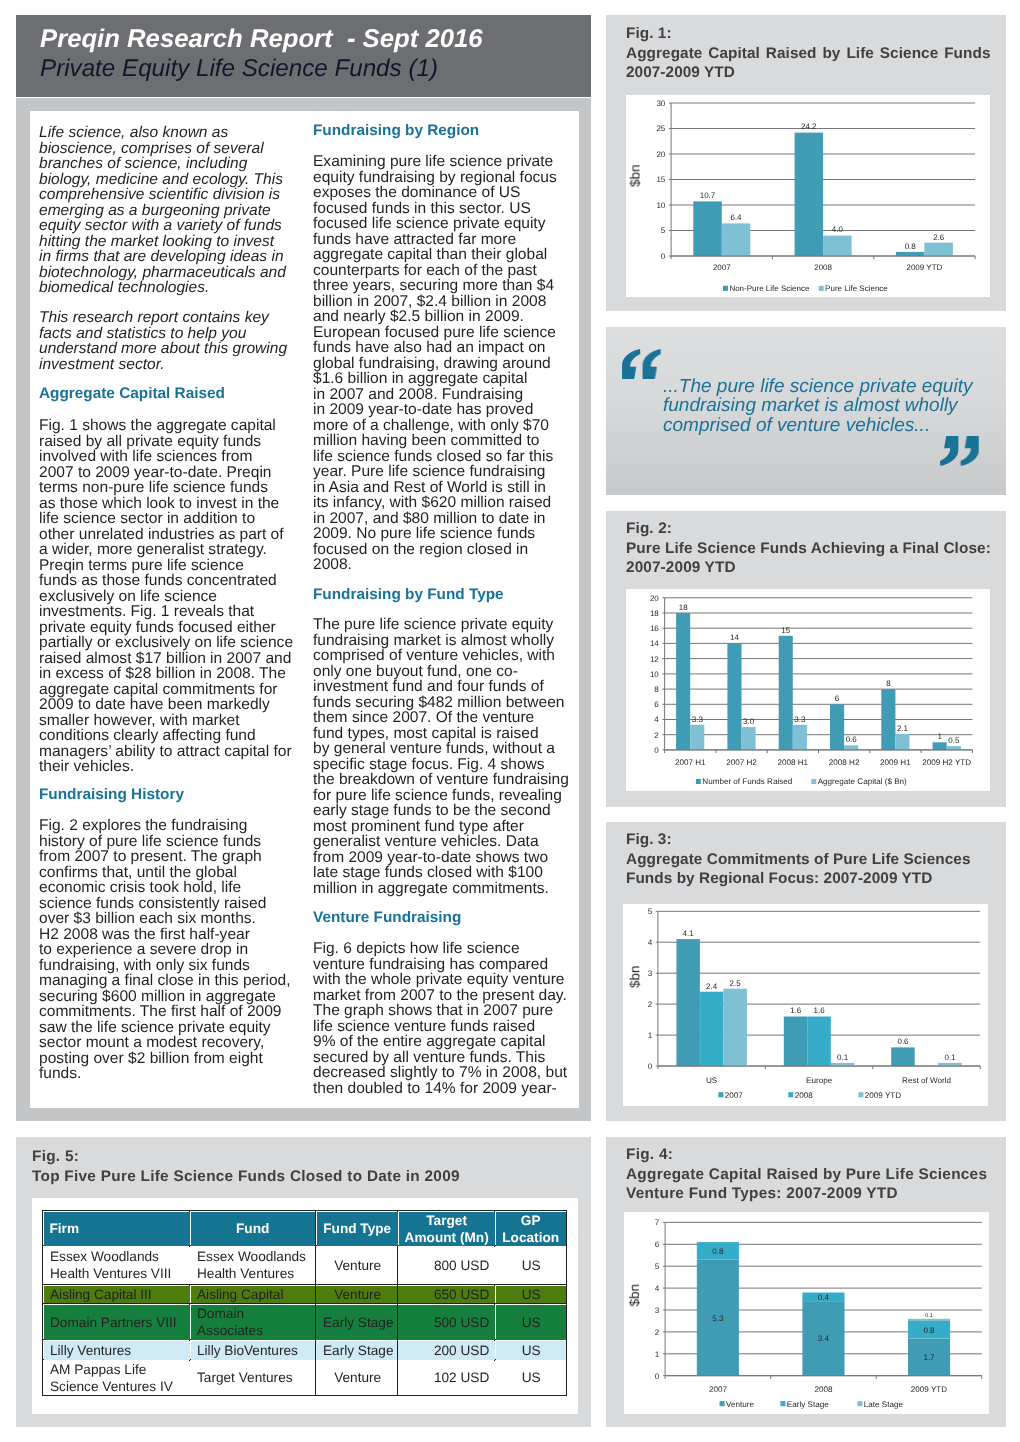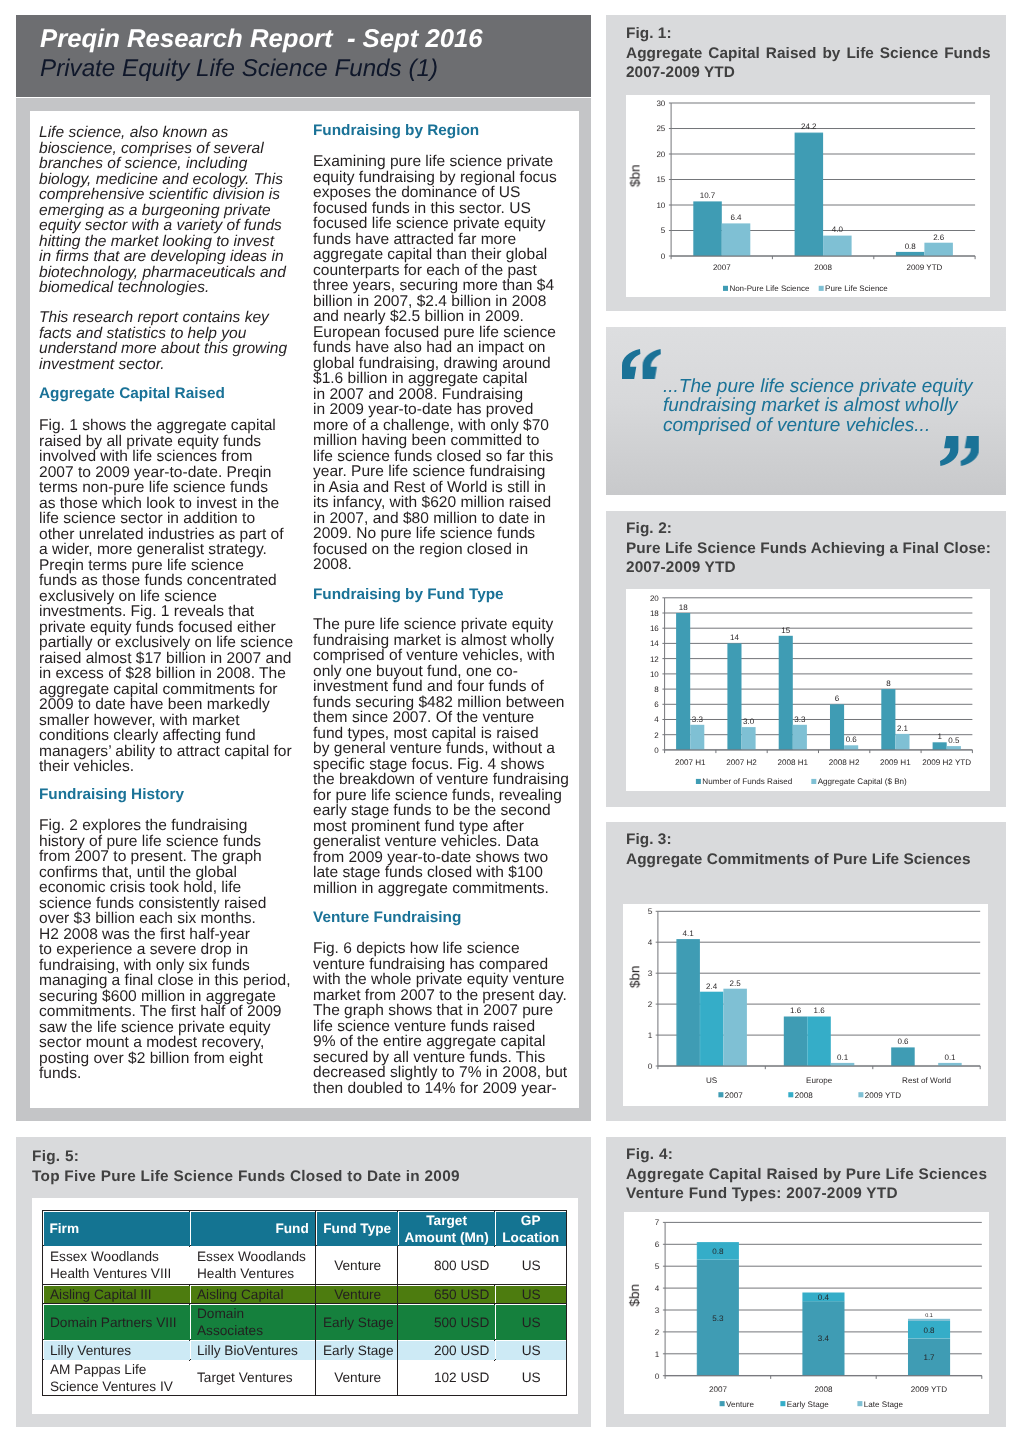--- a/index.html
+++ b/index.html
@@ -203,20 +203,21 @@
 <rect x="69.9" y="189.9" width="5.0" height="5.1" fill="#3f9cb4"></rect>
 <text x="76.30000000000001" y="195.3" font-size="8.1" fill="#231f20">Number of Funds Raised</text>
 <rect x="185.3" y="189.9" width="5.0" height="5.1" fill="#7fc0d4"></rect>
 <text x="191.70000000000002" y="195.3" font-size="8.1" fill="#231f20">Aggregate Capital ($ Bn)</text>
 </svg>
 </div>
 <div class="panel" style="left:606px;top:822px;width:400px;height:299px;"></div>
 <div class="abs" style="left:625.5px;top:830px;width:366px;letter-spacing:0.06px;">
     <div class="figcap">Fig. 3:</div>
     <div class="figcap" style="">Aggregate Commitments of Pure Life Sciences</div>
+    <div class="figcap" style="">Funds by Regional Focus: 2007-2009 YTD</div>
   </div>
 <div class="whitebox" style="left:623.4px;top:903.6px;width:364.9px;height:202.4px;">
 <svg width="364.9" height="202.4" viewBox="0 0 364.9 202.4">
 <line x1="34.9" y1="162.0" x2="357.2" y2="162.0" stroke="#74767a" stroke-width="1"></line>
 <line x1="32.699999999999996" y1="162.0" x2="34.9" y2="162.0" stroke="#74767a" stroke-width="1"></line>
 <text x="29.099999999999998" y="164.9" text-anchor="end" font-size="8" fill="#231f20">0</text>
 <line x1="34.9" y1="131.1" x2="357.2" y2="131.1" stroke="#74767a" stroke-width="1"></line>
 <line x1="32.699999999999996" y1="131.1" x2="34.9" y2="131.1" stroke="#74767a" stroke-width="1"></line>
 <text x="29.099999999999998" y="134.0" text-anchor="end" font-size="8" fill="#231f20">1</text>
 <line x1="34.9" y1="100.1" x2="357.2" y2="100.1" stroke="#74767a" stroke-width="1"></line>
@@ -339,21 +340,21 @@
     <colgroup>
       <col style="width:147.3px">
       <col style="width:125.3px">
       <col style="width:82.4px">
       <col style="width:97.3px">
       <col style="width:71.4px">
     </colgroup>
     <tbody>
       <tr style="height:35.4px">
         <th style="text-align:left;">Firm</th>
-        <th style="text-align:right;">Fund</th>
+        <th style="text-align:center;">Fund</th>
         <th style="text-align:center;">Fund Type</th>
         <th style="text-align:center;"><span>Target</span><br><span>Amount (Mn)</span></th>
         <th style="text-align:center;"><span>GP</span><br><span>Location</span></th>
       </tr>
       <tr style="background:#ffffff;height:38.5px;padding-left:20px;">
         <td style="text-align:left;">
           <span>Essex Woodlands</span>
           <span>Health Ventures VIII</span>
         </td>
         <td style="text-align:left;">

